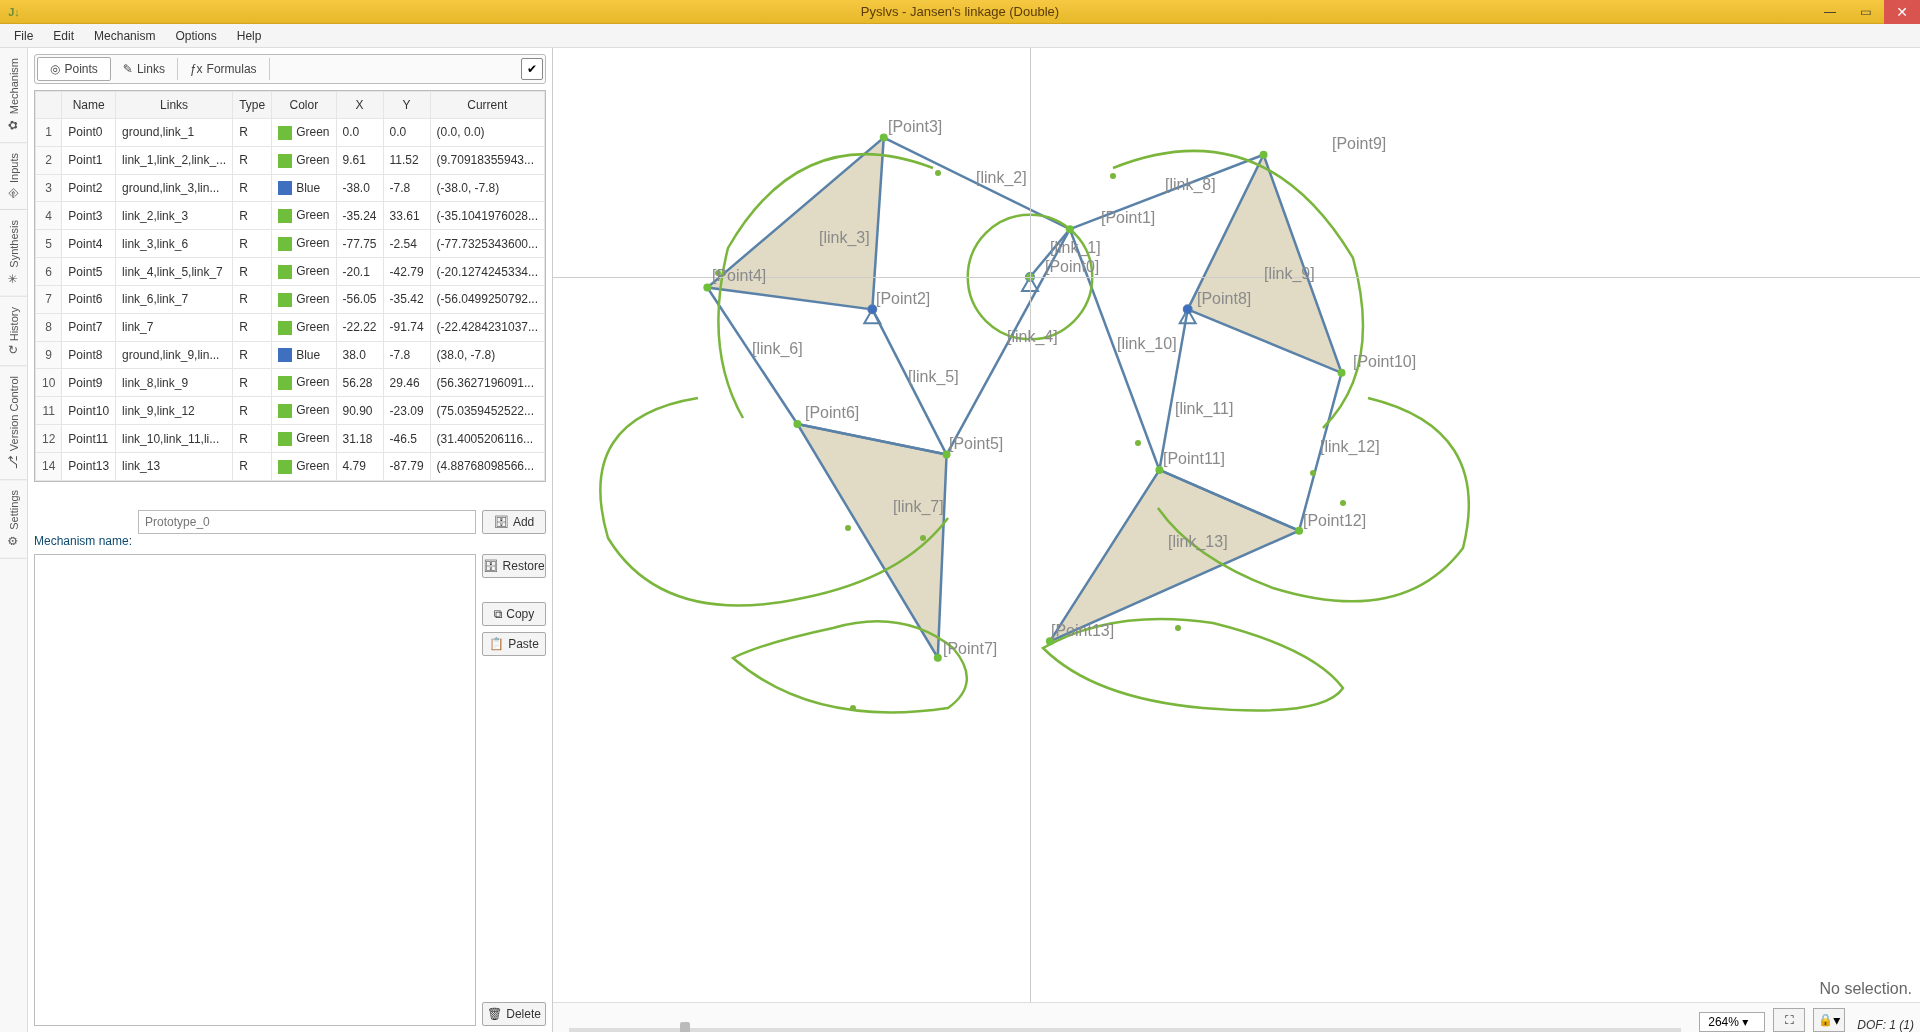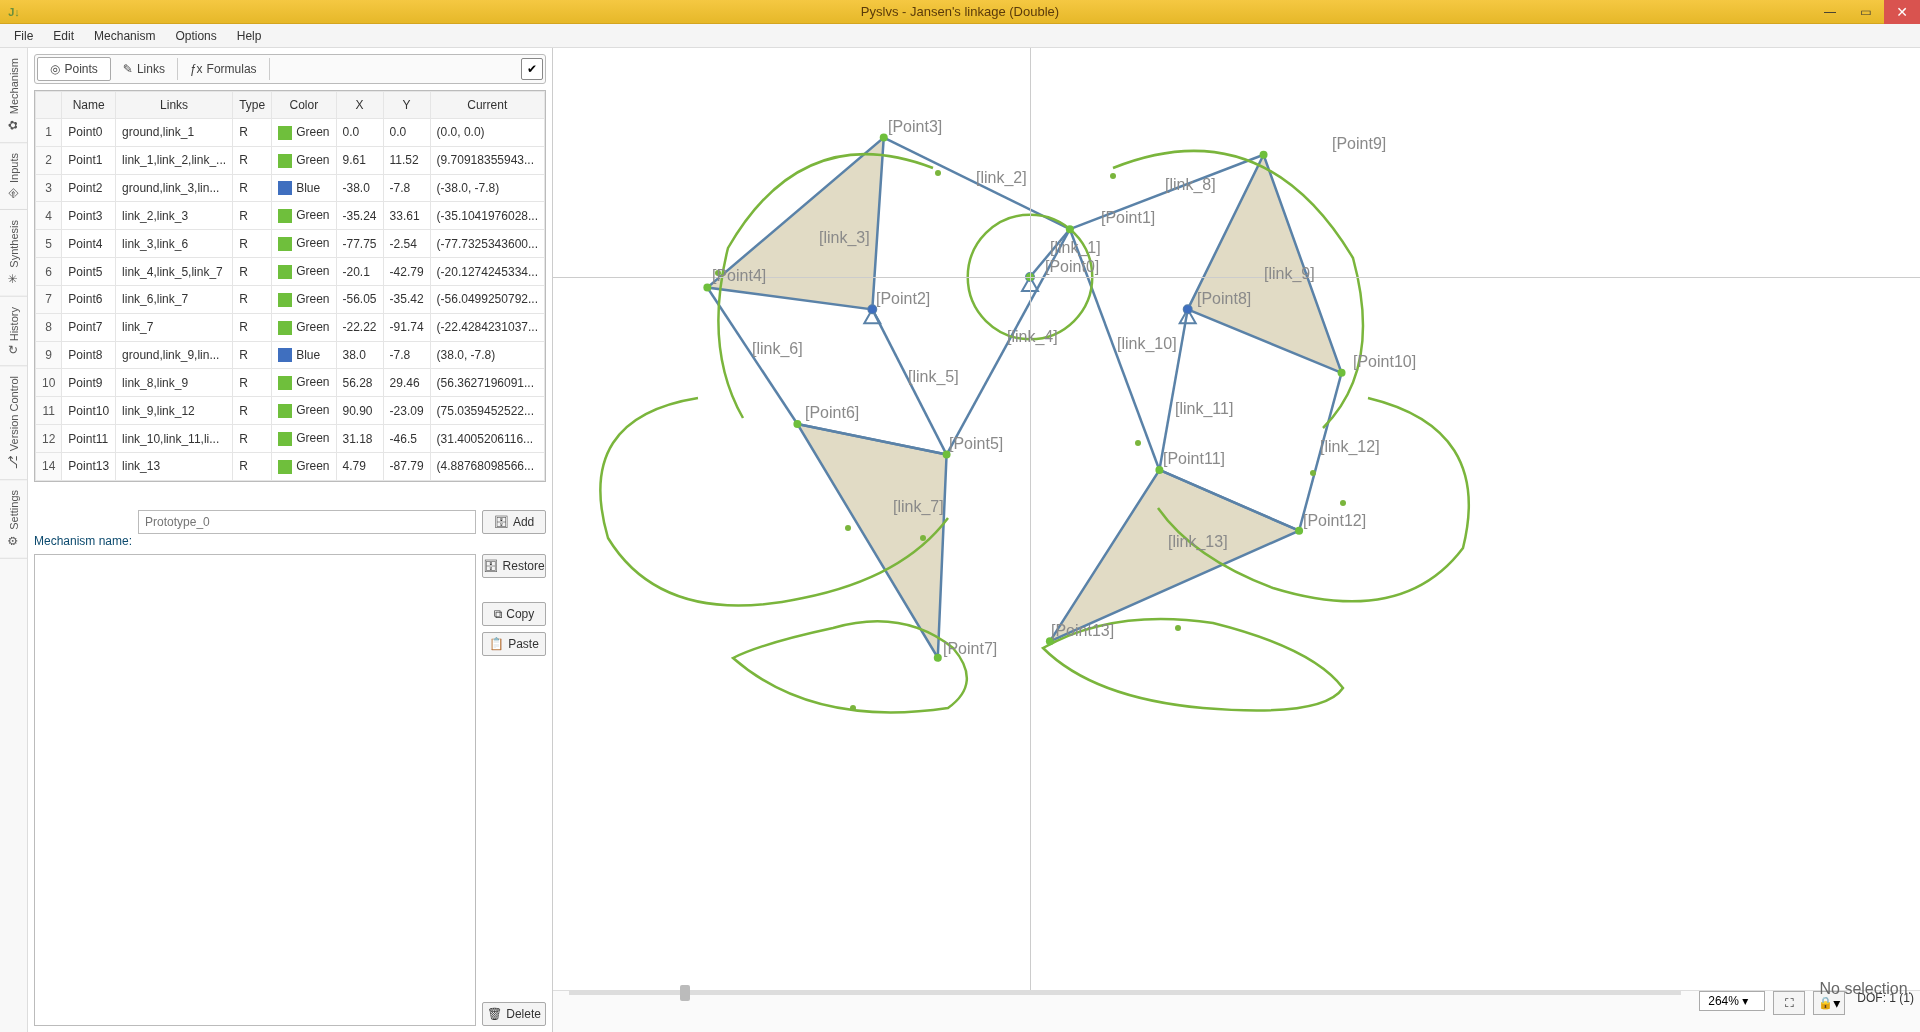--- a/index.html
+++ b/index.html
@@ -48,26 +48,26 @@
 .mech-list { flex: 1; border: 1px solid #bbb; background: #fff; }
 
 .canvas-wrap { flex: 1; display: flex; flex-direction: column; position: relative; }
 .canvas { flex: 1; background: #fff; position: relative; overflow: hidden; }
 .axis-h, .axis-v { position: absolute; background: #ccc; }
 .axis-h { height: 1px; left: 0; right: 0; }
 .axis-v { width: 1px; top: 0; bottom: 0; }
 svg.mech { position: absolute; inset: 0; width: 100%; height: 100%; }
 .glabel { position: absolute; color: #8a8a8a; font-size: 16px; pointer-events: none; }
 
-.status { height: 42px; display: flex; align-items: flex-start; gap: 8px; padding: 0 6px; border-top: 1px solid #ddd; background: #fafafa; }
+.status { height: 30px; display: flex; align-items: flex-end; gap: 8px; padding: 0 6px; border-top: 1px solid #ddd; background: #fafafa; }
 .slider { flex: 1; height: 4px; background: #ddd; position: relative; cursor: pointer; margin: 0 10px;}
 .slider .thumb { position: absolute; width: 10px; height: 16px; background: #bbb; top: -6px; left: 10%; border-radius: 2px; }
 .zoom-select { border: 1px solid #aaa; padding: 2px 16px 2px 8px; background: #fff; cursor: pointer; }
 .icon-btn { width: 32px; height: 24px; border: 1px solid #aaa; background: #f4f4f4; display: flex; align-items: center; justify-content: center; cursor: pointer; font-size: 14px; }
-.status .dof { color: #333; margin-left: 4px; }
+.status .dof { color: #333; margin-left: 4px; font-style: italic; }
 .no-sel { position: absolute; right: 8px; bottom: 34px; color: #666; font-size: 16px; }
 
 col.c-rn{width:26px}col.c-name{width:56px}col.c-links{width:100px}col.c-type{width:40px}col.c-color{width:70px}col.c-x{width:50px}col.c-y{width:50px}col.c-cur{}
 </style>
 </head>
 <body>
 
 <div class="title-bar">
   <span class="app-icon">J↓</span>
   <span class="title">Pyslvs - Jansen's linkage (Double)</span>

